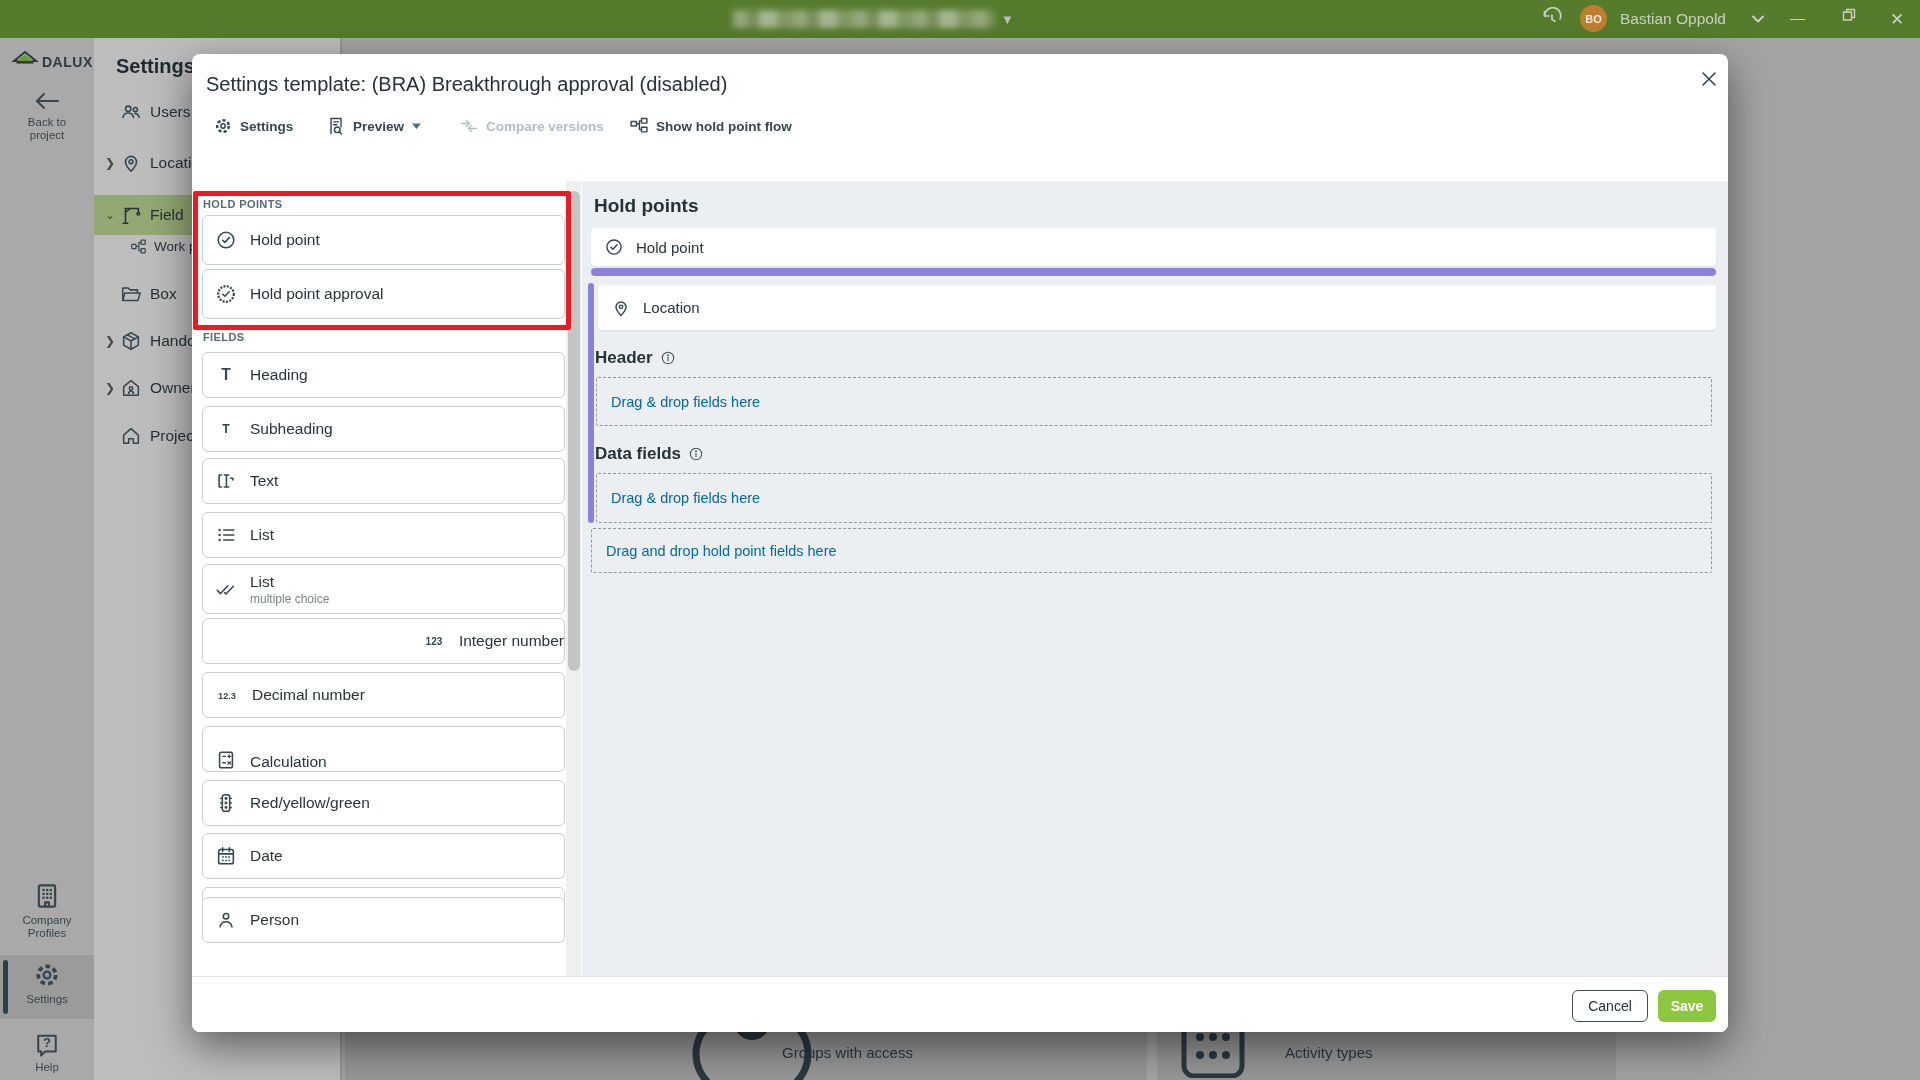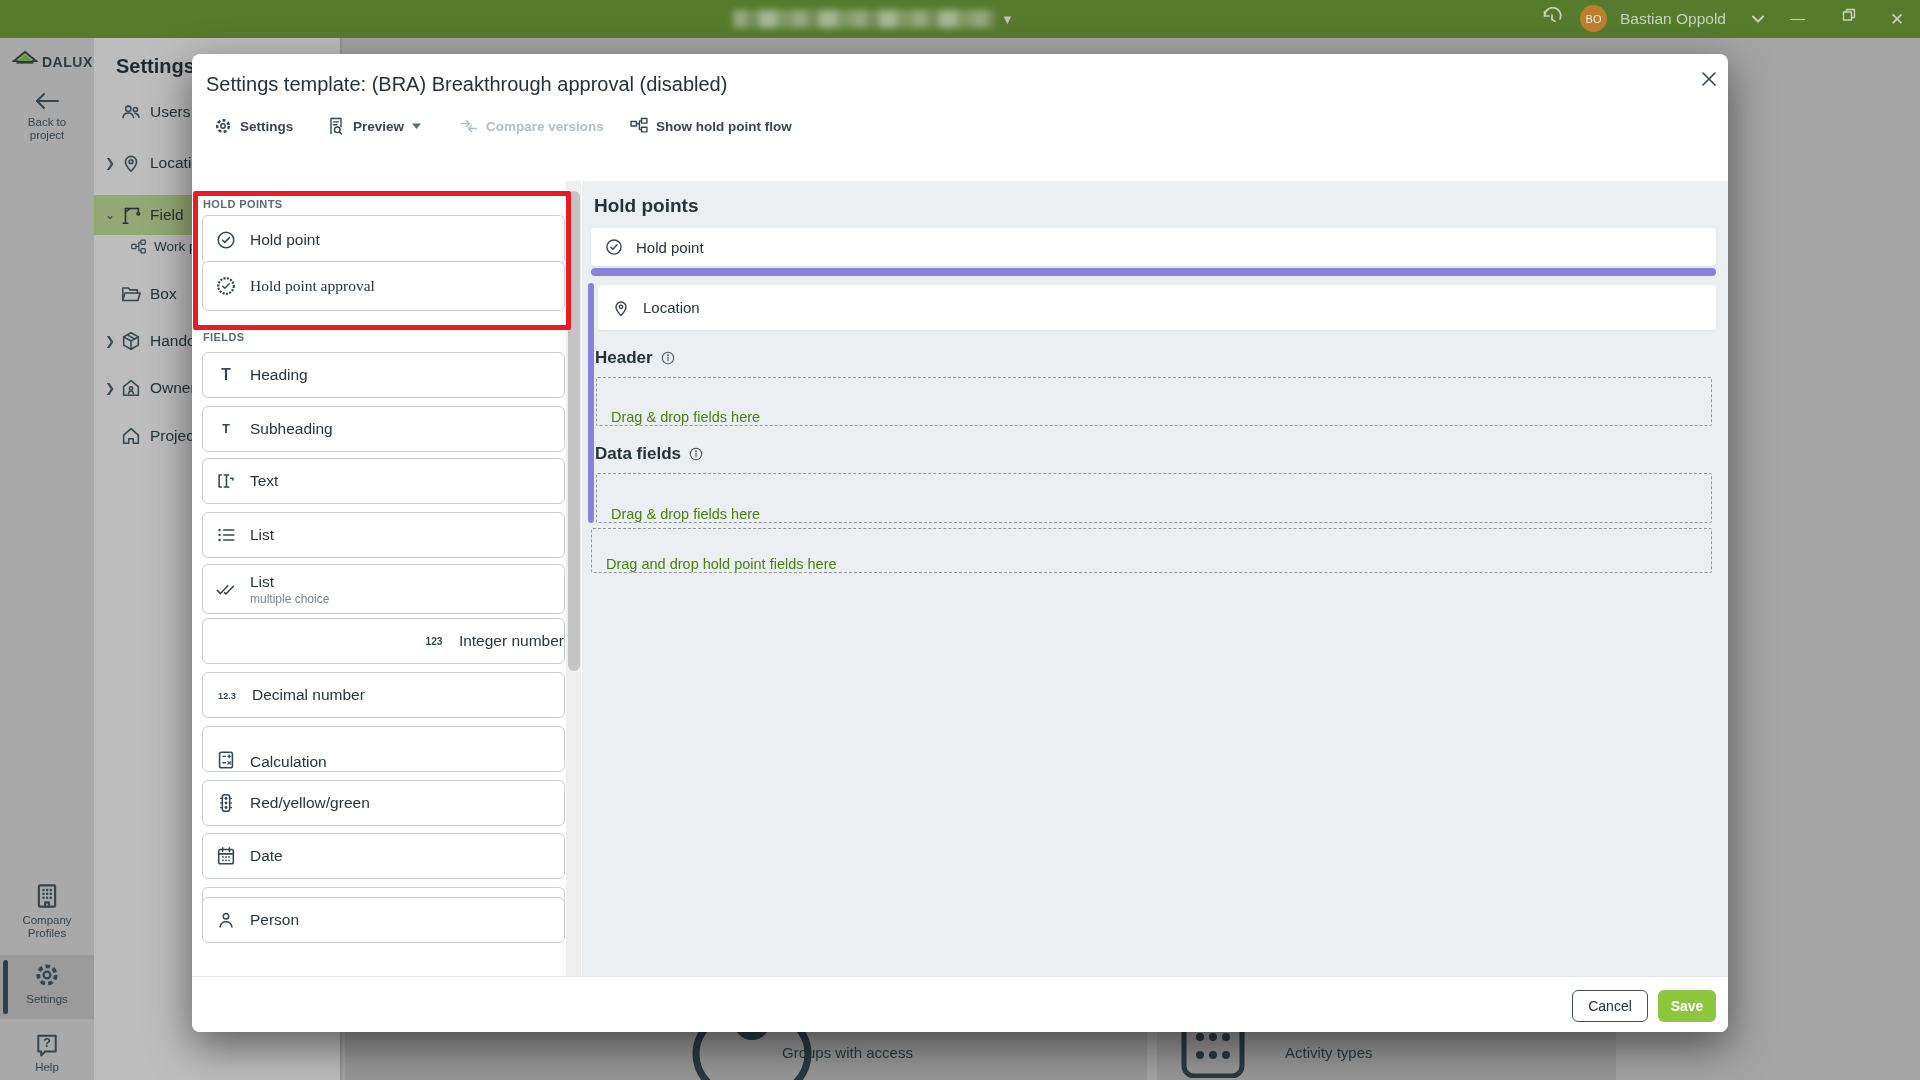--- a/index.html
+++ b/index.html
@@ -11,21 +11,21 @@
   .ic { stroke:#37474F; fill:none; stroke-width:1.7; stroke-linecap:round; stroke-linejoin:round; }
 
   
   .topbar { left:0; top:0; width:1920px; height:38px; background:#567B2D; z-index:20; }
   .blurblob { left:733px; top:10px; width:262px; height:18px; border-radius:3px;
     background:repeating-linear-gradient(90deg,#9fb18c 0 14px,#7e9465 14px 26px,#b4c1a4 26px 44px,#8aa070 44px 60px);
     filter:blur(3px); opacity:.85; }
   .tb-caret { left:1001px; top:12px; color:#b9c3ae; font-size:13px; }
   .tb-ic { color:#C9D2C0; }
   .avatar { left:1580px; top:5px; width:27px; height:27px; border-radius:50%; background:#BE7E2D;
-    color:#F2EFE2; font-size:11px; font-weight:normal; display:flex; align-items:center; justify-content:center; }
+    color:#F2EFE2; font-size:11px; font-weight:bold; display:flex; align-items:center; justify-content:center; }
   .username { left:1620px; top:10px; color:#C9D2C0; font-size:15.5px; }
   .winbtn { color:#C9D2C0; font-size:15px; top:9px; }
 
   
   .rail { left:0; top:38px; width:94px; height:1042px; background:#A9A9A9; z-index:5; }
   .rail-label { width:94px; text-align:center; color:#37444C; font-size:11.5px; line-height:13px; }
   .logo-text { color:#2E3A40; font-weight:bold; font-size:14px; letter-spacing:.5px; }
   .rail-sel { left:0; top:917px; width:94px; height:64px; background:#9B9B9B; }
   .rail-selbar { left:3px; top:922px; width:5px; height:54px; background:#2F3E48; border-radius:3px; }
 
@@ -67,22 +67,22 @@
   .pal-thumb { left:1.5px; top:10px; width:12px; height:480px; background:#C4C4C4; border-radius:6px; }
 
   
   .canvas { left:390px; top:127px; width:1146px; height:795px; background:#ECEFF1; }
   .cv-title { left:12px; top:14px; font-size:19px; font-weight:bold; color:#263238; }
   .hp-card { position:absolute; background:#fff; border-radius:4px; display:flex; align-items:center; gap:12px;
     padding-left:13px; color:#28343B; font-size:15px; box-shadow:0 1px 2px rgba(0,0,0,.07); }
   .sel-bar { left:9px; top:87px; width:1125px; height:8px; background:#8B80DA; border-radius:4px; }
   .purp-stripe { left:6px; top:102px; width:6px; height:240px; background:#8B80DA; border-radius:3px; }
   .sec-label { position:absolute; font-size:17px; font-weight:bold; color:#263238; display:flex; align-items:center; gap:7px; }
-  .dropzone { position:absolute; border:1.5px dashed #8F989E; border-radius:2px; display:flex; align-items:flex-end;
-    color:#4d7c0f; font-size:14.5px; padding-left:14px; }
+  .dropzone { position:absolute; border:1.5px dashed #8F989E; border-radius:2px; display:flex; align-items:center;
+    color:#0369a1; font-size:14.5px; padding-left:14px; }
 
   
   .m-footer { left:0; top:922px; width:1536px; height:56px; background:#fff; border-top:1px solid #E3E6E8; }
   .btn-cancel { position:absolute; left:1380px; top:13px; width:76px; height:32px; background:#fff;
     border:1.5px solid #3E4E58; border-radius:6px; color:#263238; font-size:14px;
     display:flex; align-items:center; justify-content:center; cursor:pointer; }
   .btn-save { position:absolute; left:1466px; top:13px; width:58px; height:32px; background:#8DC63F;
     border:none; border-radius:6px; color:#fff; font-size:14px; font-weight:bold;
     display:flex; align-items:center; justify-content:center; cursor:pointer; }
 
@@ -365,21 +365,21 @@
       <div class="pal-label" style="top:17px;">HOLD POINTS</div>
 
       <div class="pcard" style="top:34px; height:50px;">
         <svg width="22" height="22" viewBox="0 0 24 24" class="ic">
           <circle cx="12" cy="12" r="8.5"></circle>
             <path d="M8.3 12.2l2.4 2.4 5-5.2"></path>
         </svg>
         <span>Hold point</span>
       </div>
 
-      <div class="pcard" style="top:80px; height:50px;font-family:Liberation Serif, serif;">
+      <div class="pcard" style="top:88px; height:50px;">
         <svg width="22" height="22" viewBox="0 0 24 24">
           <circle cx="12" cy="12" r="8.5" fill="none" stroke="#37474F" stroke-width="2.4" stroke-dasharray="2.3 1.4"></circle>
           <path d="M8.5 12.2l2.3 2.3 4.7-5" fill="none" stroke="#37474F" stroke-width="1.6" stroke-linecap="round" stroke-linejoin="round"></path>
         </svg>
         <span>Hold point approval</span>
       </div>
 
       <div class="pal-label" style="top:150px;">FIELDS</div>
 
       <div class="pcard" style="top:171px;">

